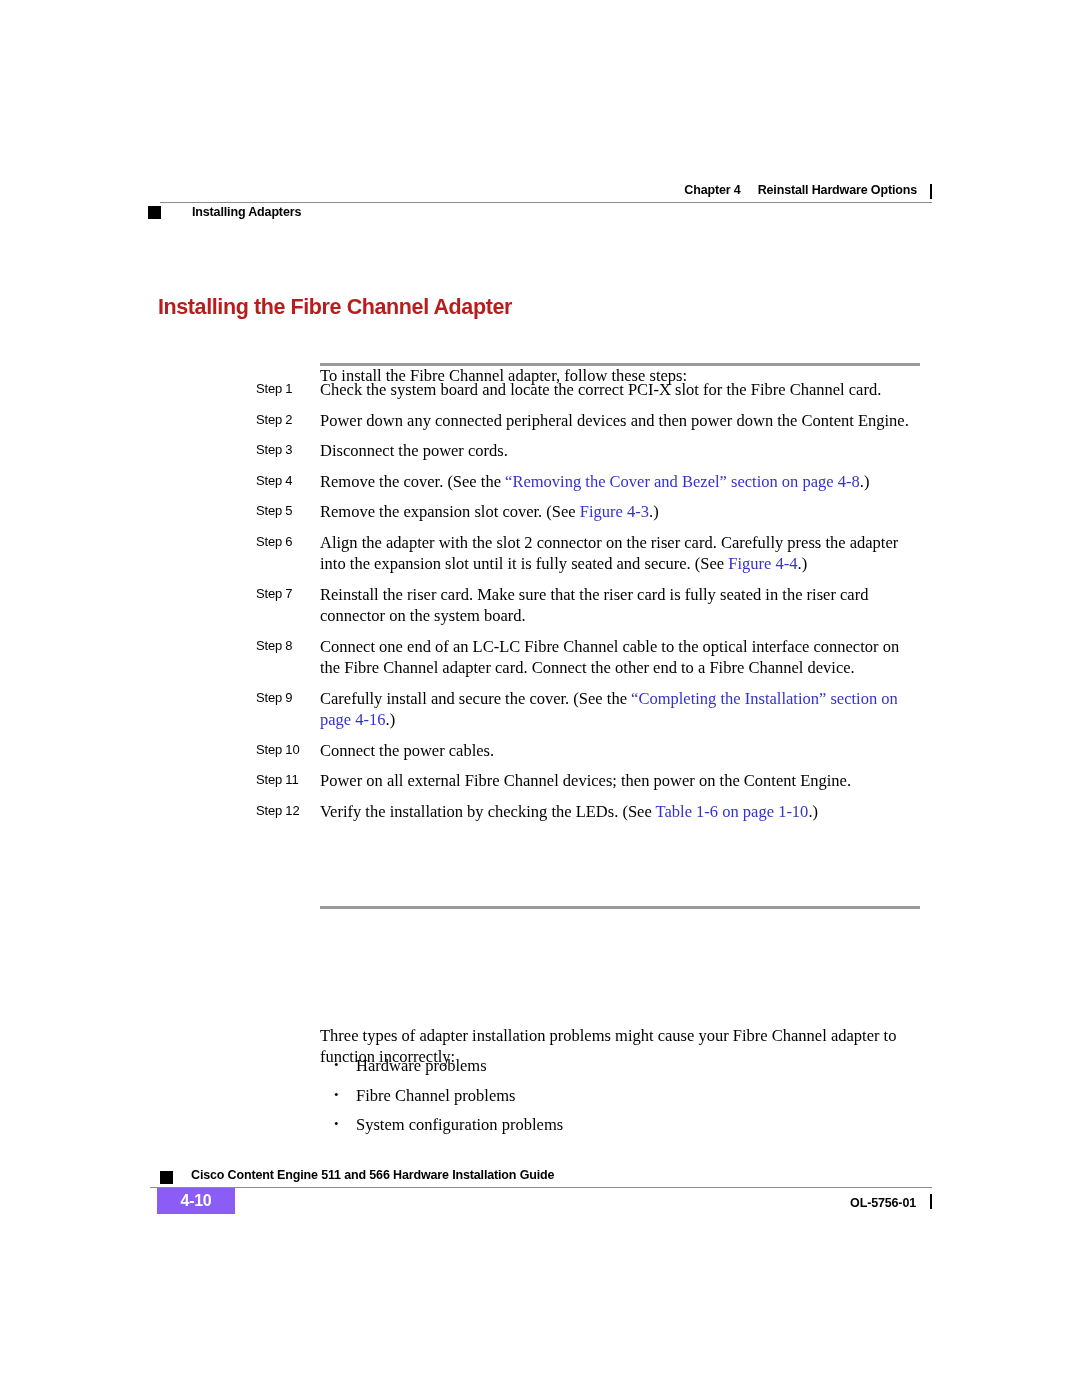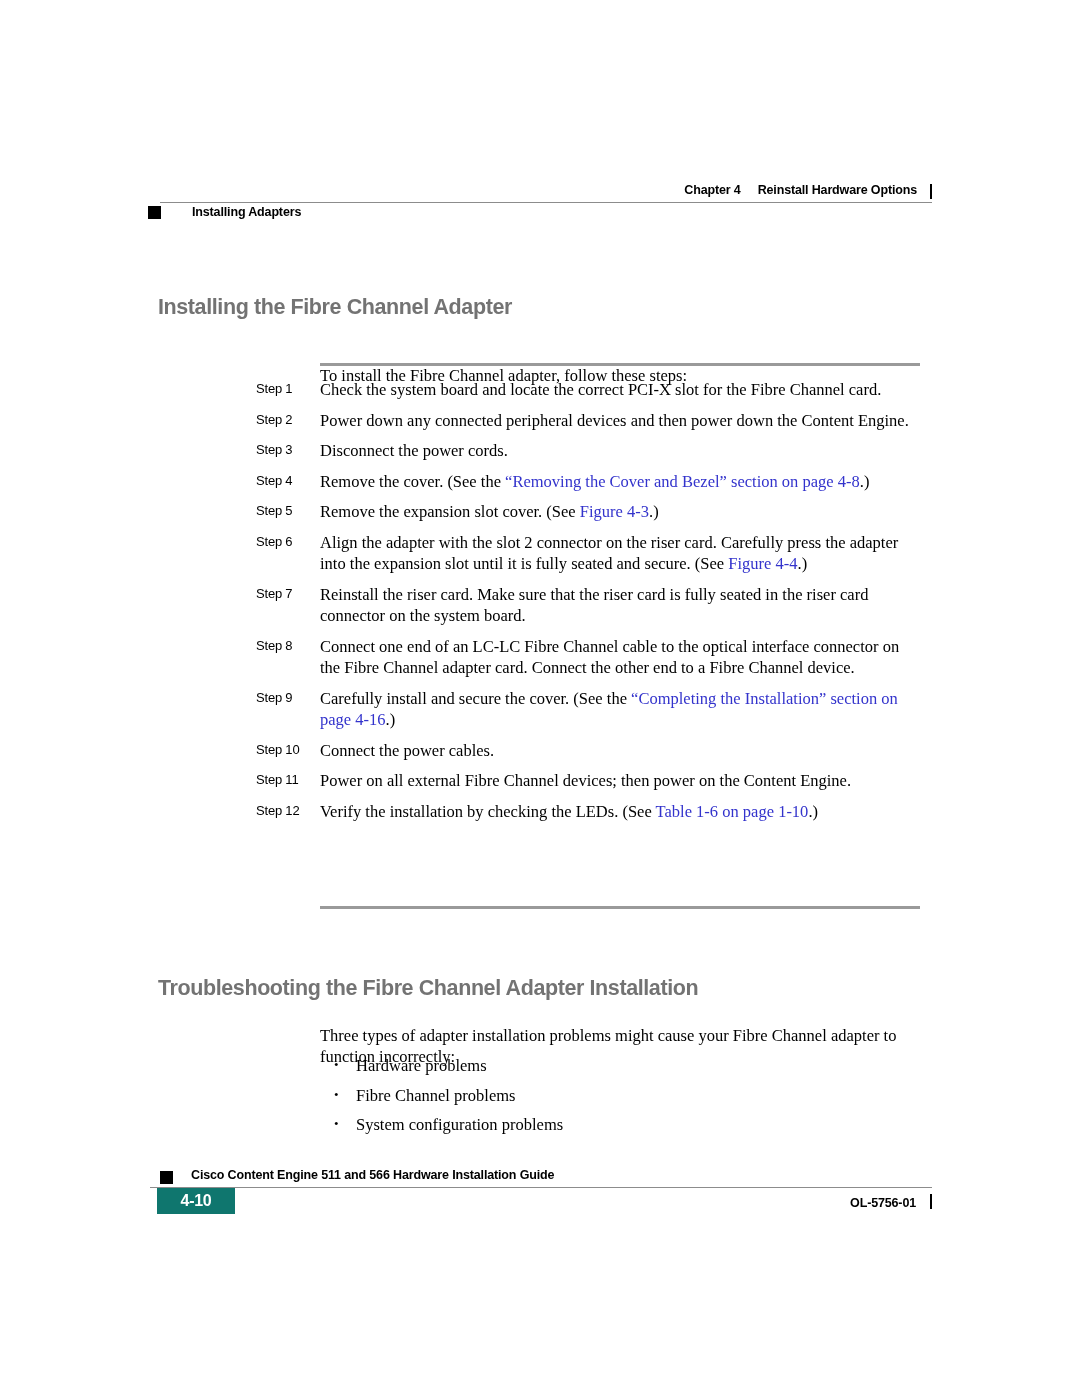--- a/index.html
+++ b/index.html
@@ -86,21 +86,21 @@
   }
 
   
   .h1-heading {
     position: absolute;
     left: 158px;
     font-family: "Liberation Sans", "DejaVu Sans", sans-serif;
     font-weight: bold;
     font-size: 21.5px;
     letter-spacing: -0.4px;
-    color: #737373;
+    color: #b91c1c;
     white-space: nowrap;
   }
   #heading-installing { top: 281px; }
   #heading-troubleshooting { top: 962px; }
 
   
   .intro-para {
     position: absolute;
     left: 320px;
     width: 600px;
@@ -212,21 +212,21 @@
     width: 782px;
     height: 1px;
     background: #8c8c8c;
   }
   .footer-page-box {
     position: absolute;
     left: -3px;
     top: 21px;
     width: 78px;
     height: 26px;
-    background: #0f766e;
+    background: #8b5cf6;
     display: flex;
     align-items: center;
     justify-content: center;
   }
   .footer-page-number {
     font-family: "Liberation Sans", "DejaVu Sans", sans-serif;
     font-weight: bold;
     font-size: 16px;
     letter-spacing: -0.3px;
     color: #ffffff;
@@ -325,21 +325,20 @@
         <div class="step-text"><span>Power on all external Fibre Channel devices; then power on the Content Engine.</span></div>
       </div>
       <div class="step-row">
         <span class="step-label">Step 12</span>
         <div class="step-text"><span>Verify the installation by checking the LEDs. (See </span><span class="lnk">Table 1-6 on page 1-10</span><span>.)</span></div>
       </div>
     </div>
 
   <div class="rule-gray" id="rule-steps-bottom"></div>
 
-  <h1 class="h1-heading" id="heading-troubleshooting">Troubleshooting the Fibre Channel Adapter Installation</h1>
 
   <p class="intro-para" id="intro-trouble">Three types of adapter installation problems might cause your Fibre Channel adapter to function incorrectly:</p>
 
   <div class="bullet-list" id="bullets-container">
       <div class="bullet-item">Hardware problems</div>
       <div class="bullet-item">Fibre Channel problems</div>
       <div class="bullet-item">System configuration problems</div>
     </div>
 
   <div class="footer">

